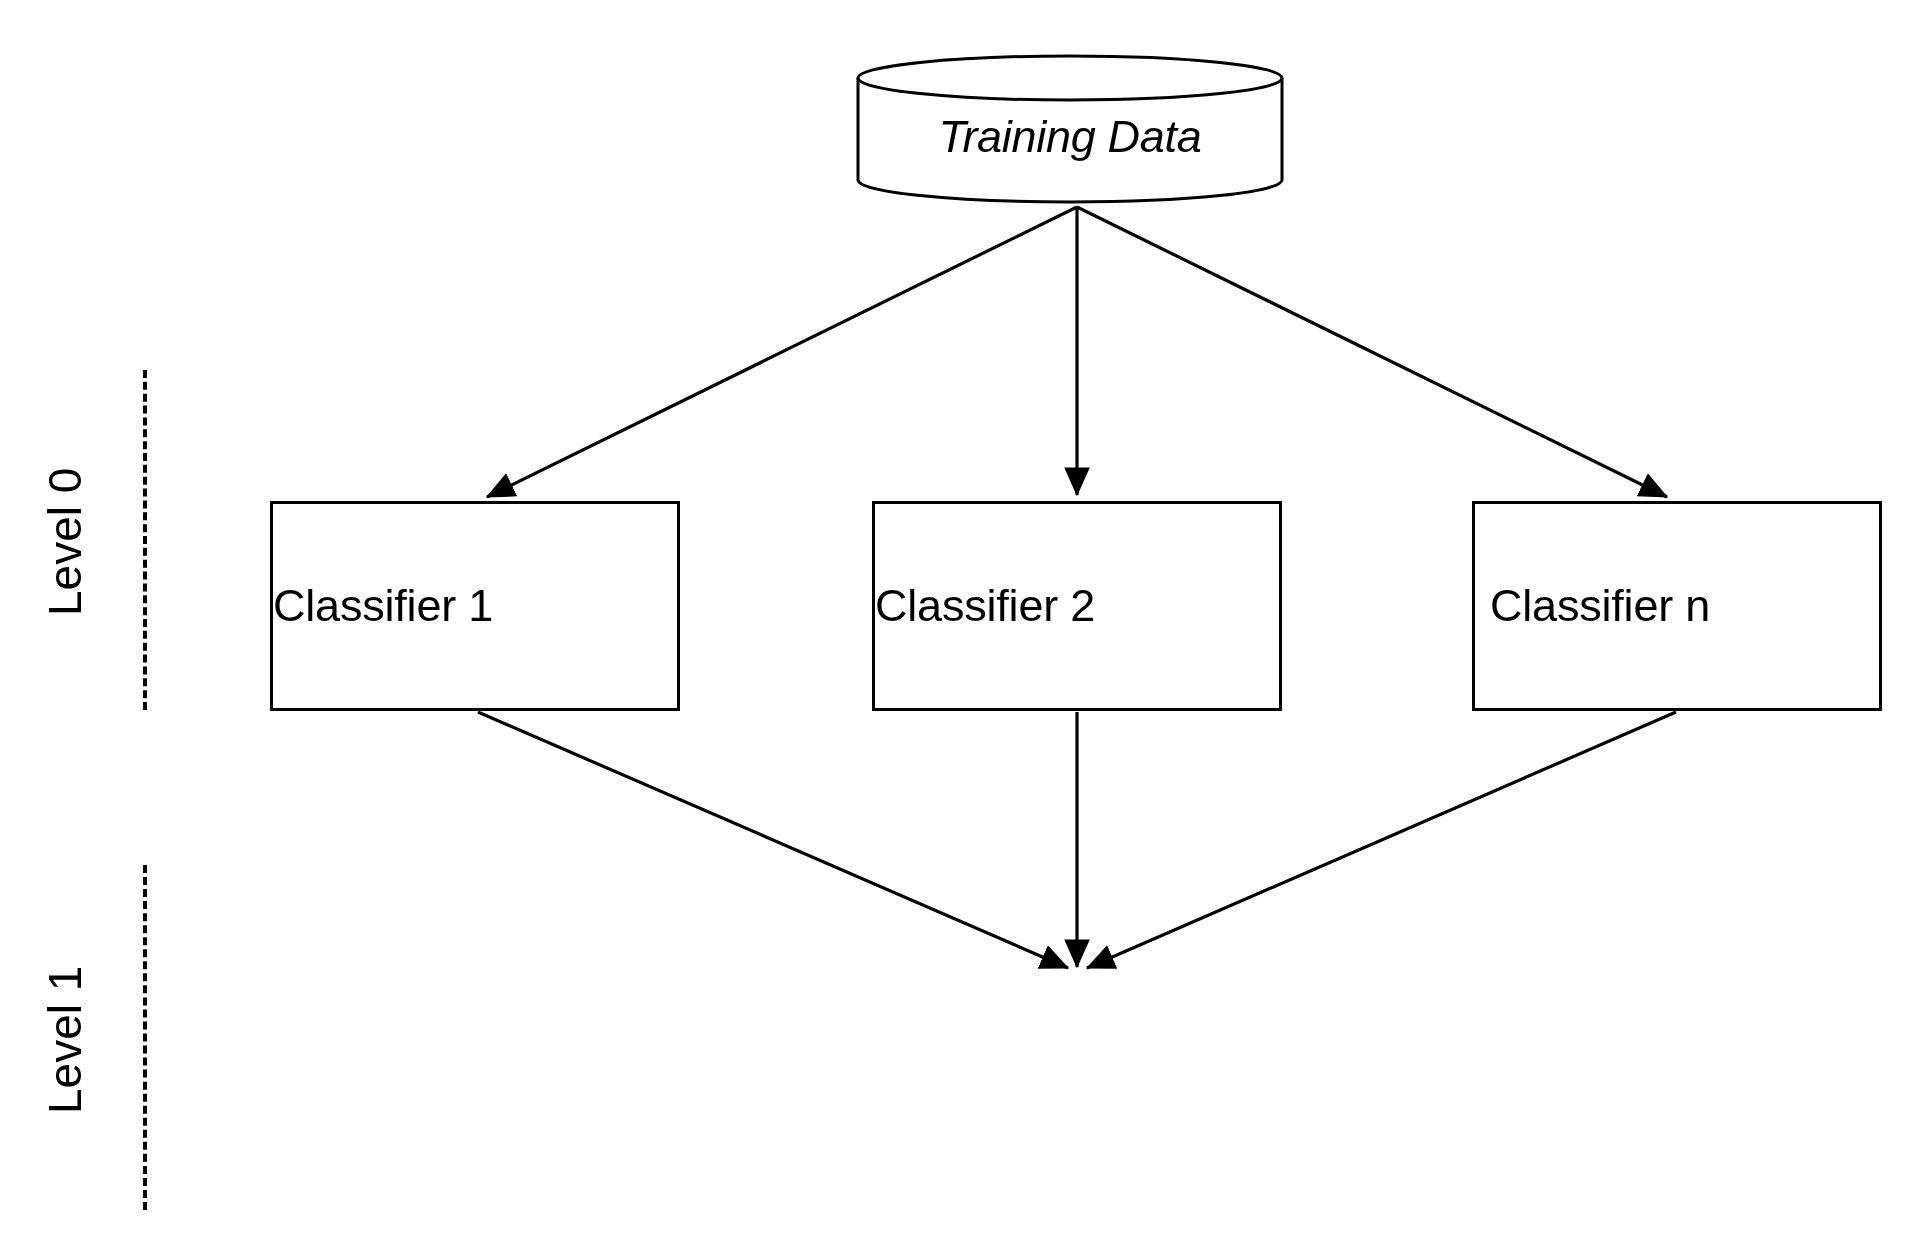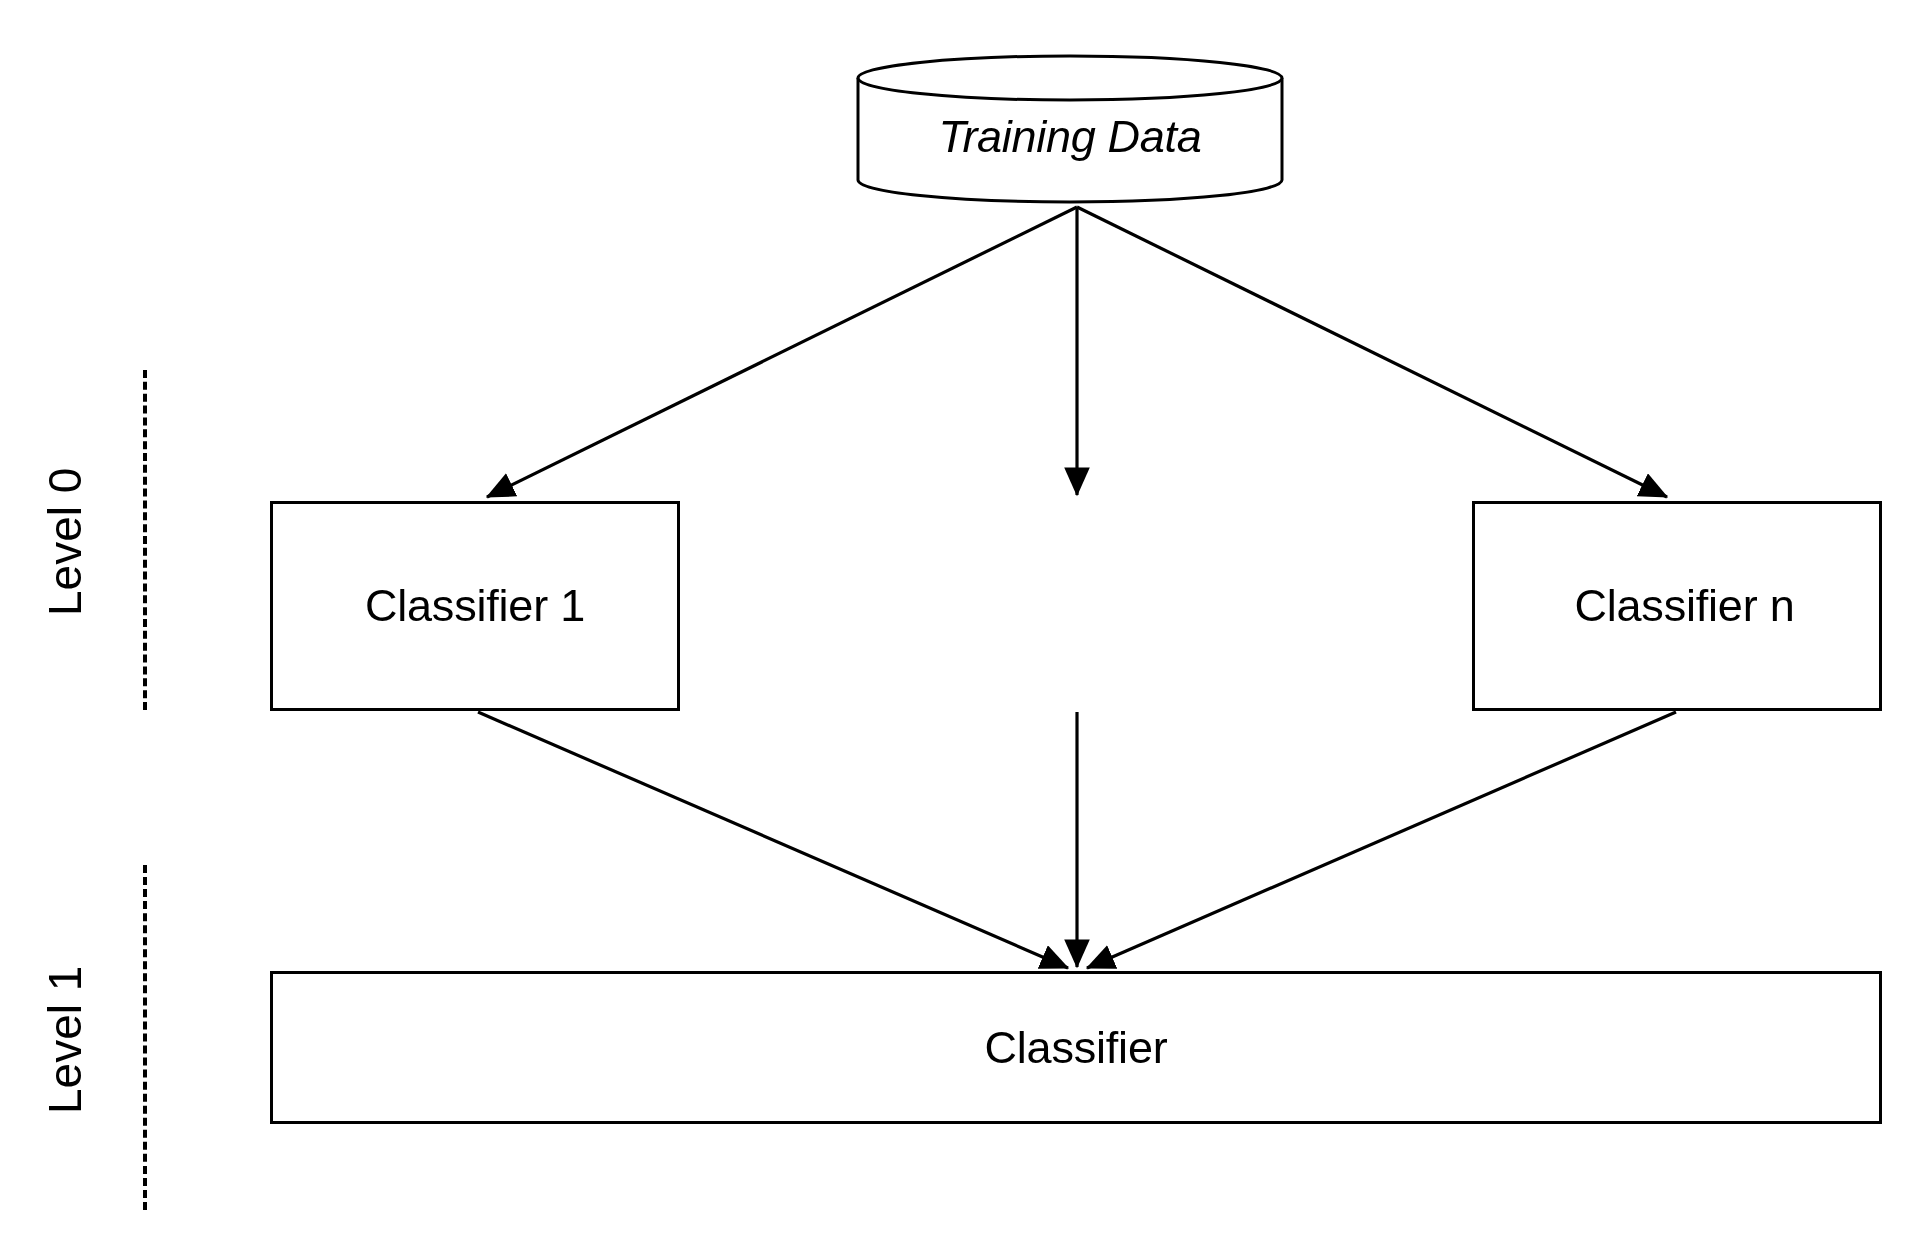--- a/index.html
+++ b/index.html
@@ -59,21 +59,20 @@
   }
 
   
   .box {
     position: absolute;
     border: 3px solid #000000;
     background: #ffffff;
     box-sizing: border-box;
     display: flex;
     align-items: center;
-    justify-content: center;
   }
   .box-label {
     font-size: 45px;
     letter-spacing: -0.2px;
     white-space: nowrap;
   }
   #box-c1 { left: 270px;  top: 501px; width: 410px;  height: 210px; }
   #box-c2 { left: 872px;  top: 501px; width: 410px;  height: 210px; }
   #box-cn { left: 1472px; top: 501px; width: 410px;  height: 210px; padding-left: 15px; }
   #box-meta { left: 270px; top: 971px; width: 1612px; height: 153px; }
@@ -136,22 +135,22 @@
       <ellipse cx="215" cy="26" rx="212" ry="22" fill="#ffffff" stroke="#000000" stroke-width="3"></ellipse>
       <path d="M3,128 A212,22 0 0 0 427,128" fill="none" stroke="#000000" stroke-width="3"></path>
     </svg>
     <div class="cylinder-label">Training Data</div>
   </div>
 
   <div class="box" id="box-c1">
     <span class="box-label">Classifier 1</span>
   </div>
 
+  <div class="box" id="box-c2">
+    <span class="box-label">Classifier 2</span>
+  </div>
 
   <div class="box" id="box-cn">
     <span class="box-label">Classifier n</span>
   </div>
 
-  <div class="box" id="box-meta">
-    <span class="box-label">Classifier</span>
-  </div>
 
 </div>
 
 </body></html>

